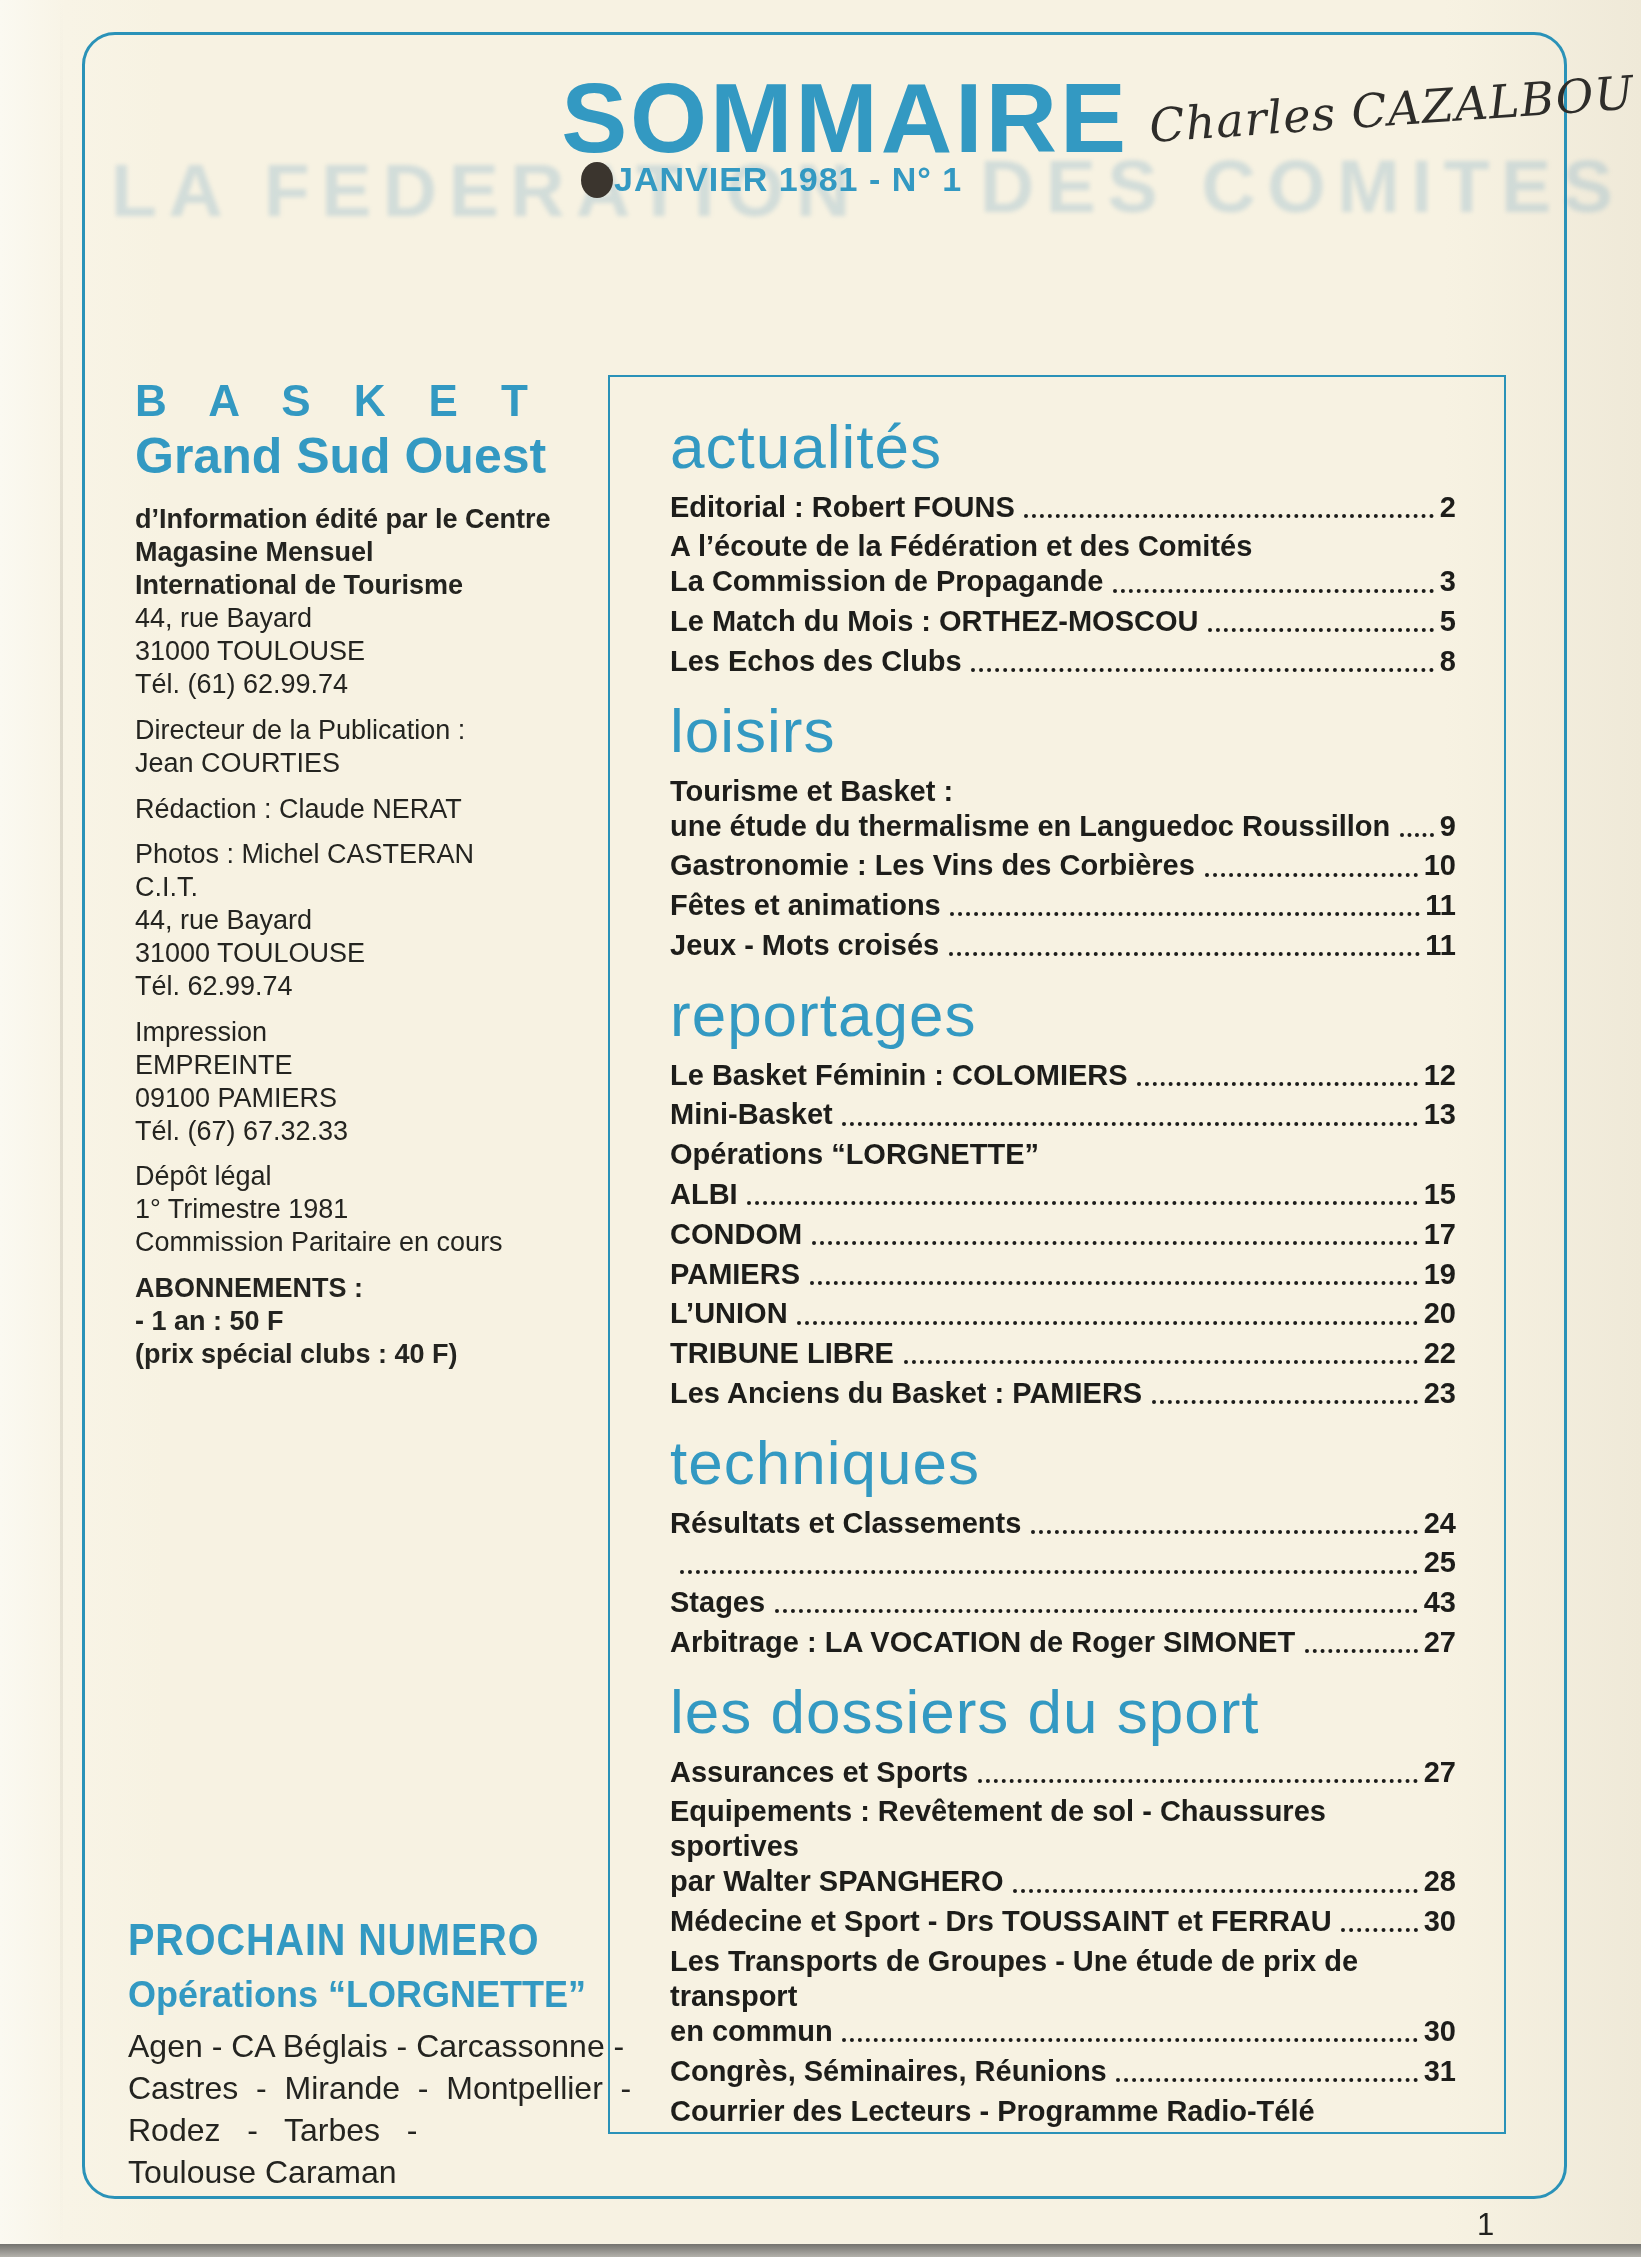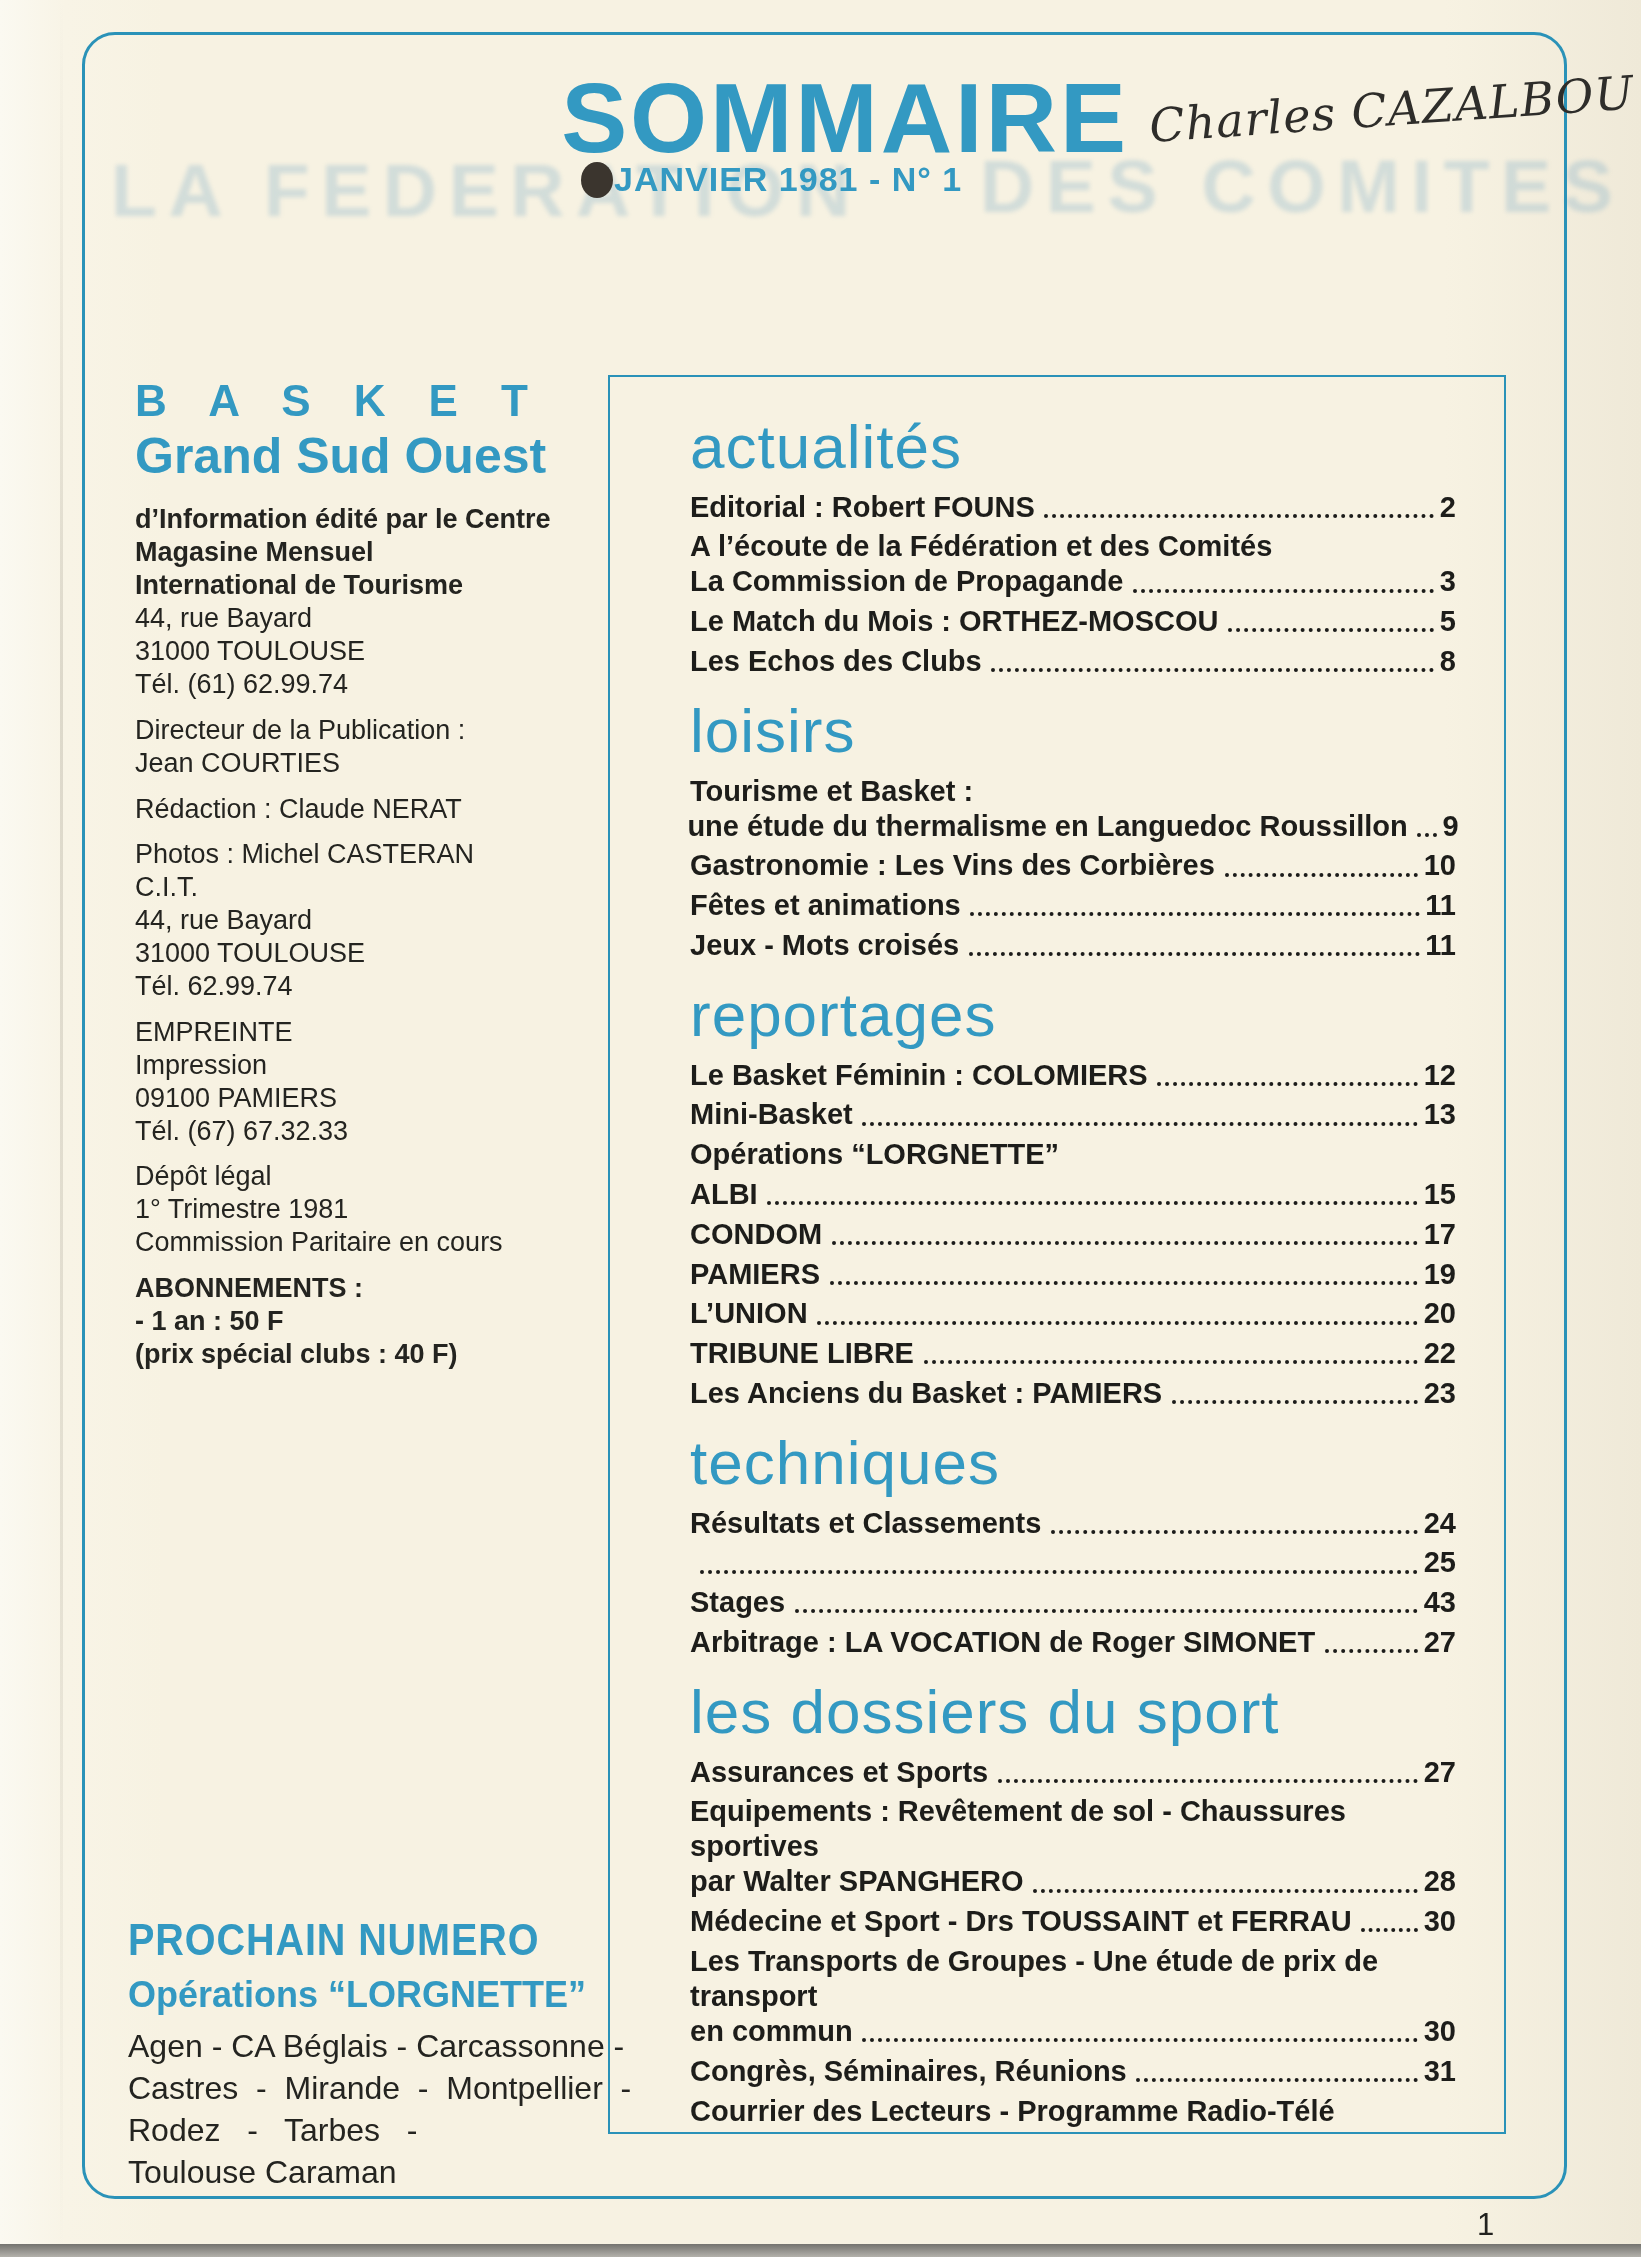--- a/index.html
+++ b/index.html
@@ -70,21 +70,21 @@
     font-size:45px;font-weight:bold;color:var(--accent);line-height:1;
     transform:scaleX(.88);transform-origin:left;letter-spacing:1px;
   }
   .ni-sub{font-size:36px;font-weight:bold;color:var(--accent);margin-top:11.6px;}
   .ni-lines{margin-top:9.7px;}
   .ni-line{font-size:32px;line-height:42px;color:#242420;white-space:pre-wrap;}
   
   .toc-box{
     position:absolute;left:608px;top:375px;width:898px;height:1759px;
     border:2.9px solid var(--border);box-sizing:border-box;
-    padding:39px 48px 0 80px;overflow:hidden;
+    padding:39px 48px 0 60px;overflow:hidden;
   }
   .toc-section{margin-top:21px;}
   .toc-section:first-child{margin-top:0;}
   .toc-heading{
     font-size:62px;line-height:1;color:var(--accent);margin-bottom:11.6px;
     font-weight:normal;letter-spacing:1px;
   }
   .toc-entry{margin-bottom:4.8px;}
   .entry-line,.entry-text,.page-col{
     font-size:29px;font-weight:bold;color:var(--ink);line-height:35px;
@@ -140,22 +140,22 @@
           <div class="info-line">Rédaction : Claude NERAT</div>
         </div>
         <div class="info-group">
           <div class="info-line">Photos : Michel CASTERAN</div>
           <div class="info-line">C.I.T.</div>
           <div class="info-line">44, rue Bayard</div>
           <div class="info-line">31000 TOULOUSE</div>
           <div class="info-line">Tél. 62.99.74</div>
         </div>
         <div class="info-group">
+          <div class="info-line">Impression</div>
           <div class="info-line">EMPREINTE</div>
-          <div class="info-line">Impression</div>
           <div class="info-line">09100 PAMIERS</div>
           <div class="info-line">Tél. (67) 67.32.33</div>
         </div>
         <div class="info-group">
           <div class="info-line">Dépôt légal</div>
           <div class="info-line">1° Trimestre 1981</div>
           <div class="info-line">Commission Paritaire en cours</div>
         </div>
         <div class="info-group bold">
           <div class="info-line">ABONNEMENTS :</div>

